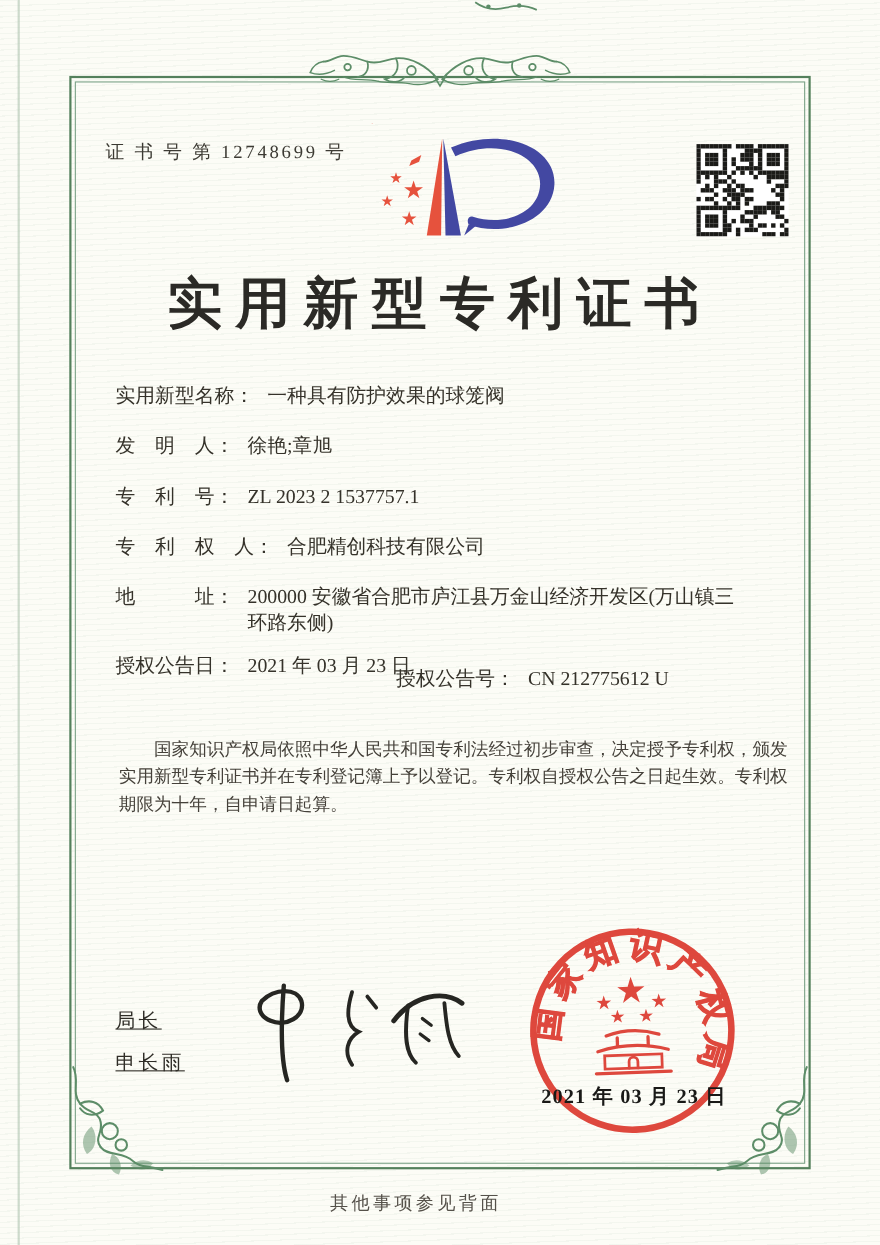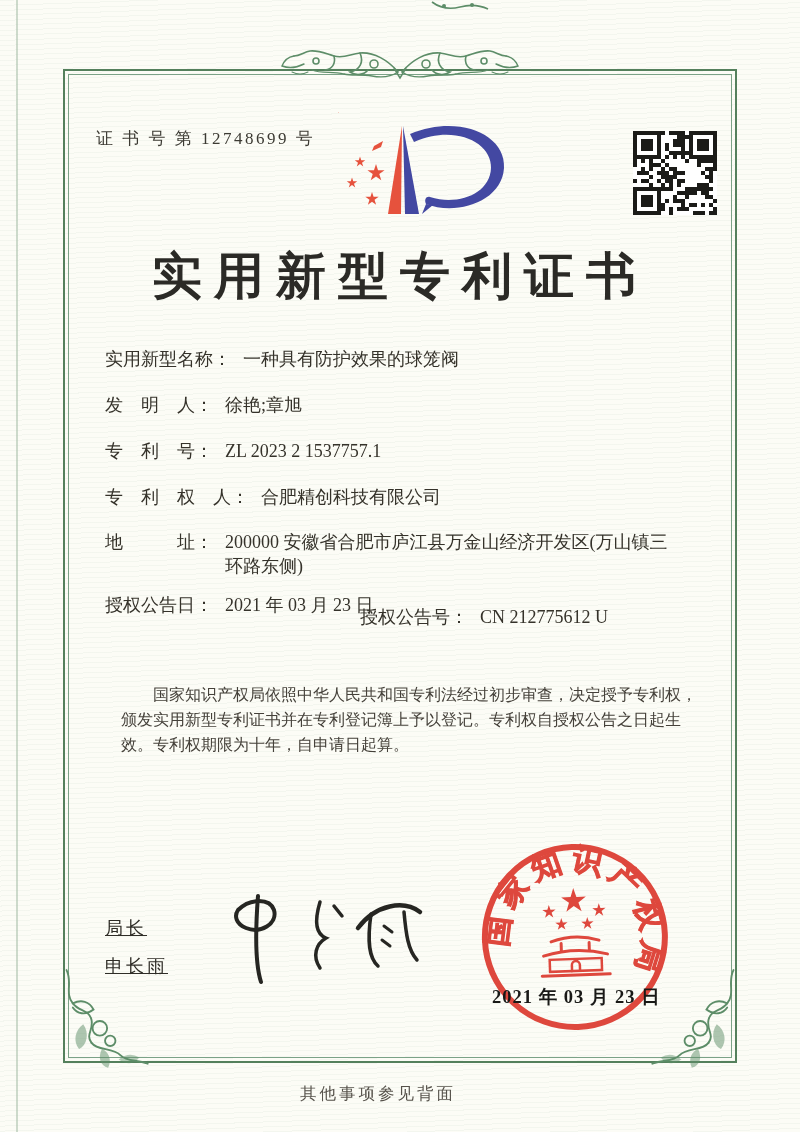--- a/index.html
+++ b/index.html
@@ -29,21 +29,21 @@
     font-size:50px;font-weight:600;letter-spacing:12px;color:#2b2a26;z-index:3;
   }
   .fields{position:absolute;left:105px;top:346px;width:616px;font-size:18px;z-index:3;color:#35322a;}
   .frow{height:26px;line-height:26px;margin-bottom:20px;position:relative;}
   .frow .fvalue{margin-left:12px;}
   .frow.addr{height:48px;margin-bottom:14px;}
   .frow.addr .flabel{vertical-align:top;display:inline-block;line-height:24px;}
   .addr-value{display:inline-block;vertical-align:top;margin-left:12px;line-height:24px;}
   .second-field{position:absolute;left:255px;top:12px;}
   .legal{position:absolute;left:105px;top:666px;width:614px;font-size:16px;line-height:25px;color:#45413a;z-index:3;}
-  .legal p{margin:16px;text-indent:2em;}
+  .legal p{margin:3px;text-indent:2em;}
   .officer{position:absolute;left:105px;top:916px;font-size:18px;letter-spacing:3px;color:#2f2d27;z-index:3;}
   .officer div{margin-bottom:14px;text-decoration:underline;}
   .signature{position:absolute;left:208px;top:882px;z-index:3;}
   .seal{position:absolute;left:470px;top:840px;z-index:3;opacity:.92;transform:rotate(-2deg);}
   .seal-date{position:absolute;left:492px;top:984px;font-size:18.5px;font-weight:600;letter-spacing:1px;color:#191917;z-index:4;}
   .page-number{position:absolute;left:0;top:1039px;width:756px;text-align:center;font-size:15px;letter-spacing:2px;color:#3b382f;z-index:3;}
   .back-note{position:absolute;left:0;top:1083px;width:756px;text-align:center;font-size:16.5px;letter-spacing:3px;color:#55514a;z-index:3;}
   svg .grn{stroke:var(--ornament-green,#5d8d68);}
 </style>
 </head>

